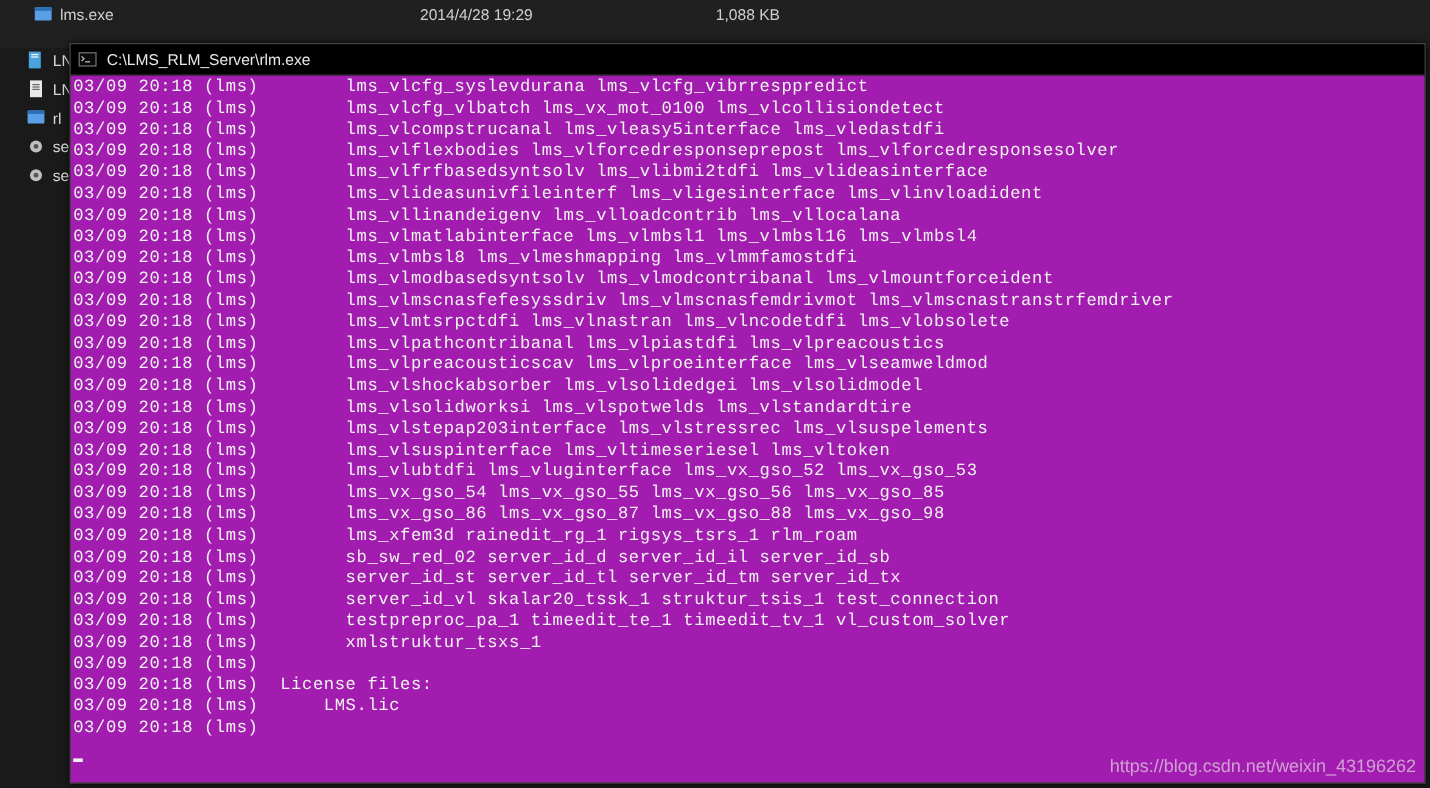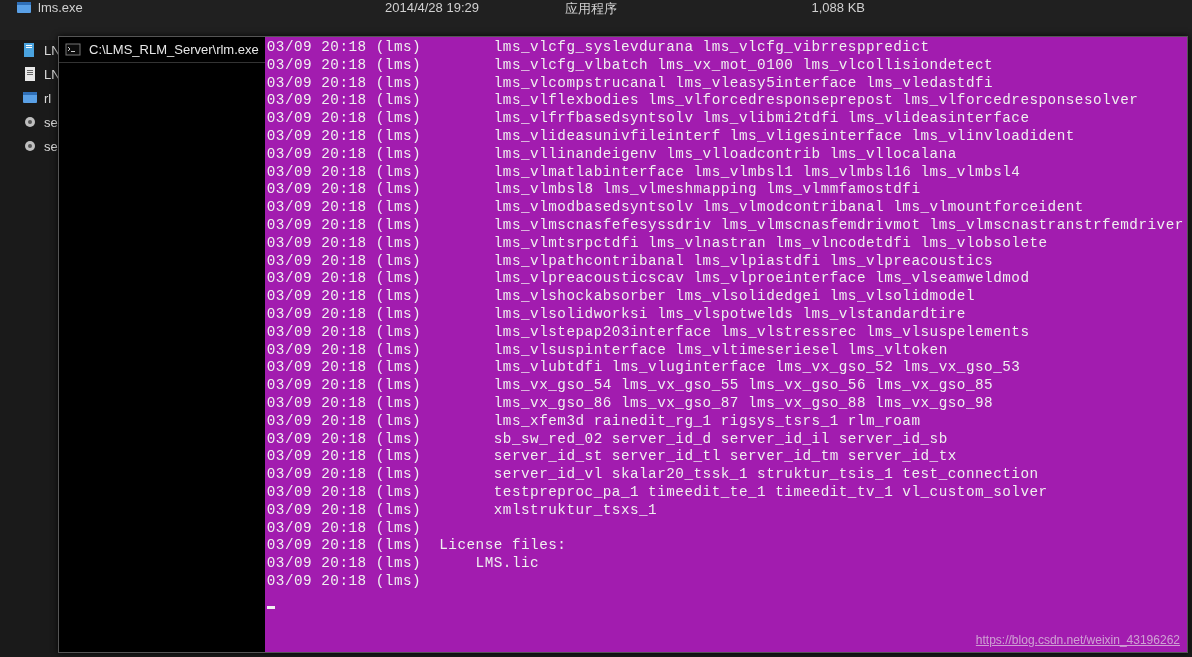--- a/index.html
+++ b/index.html
@@ -15,33 +15,33 @@
 
   
   .bg-explorer {
     position: absolute;
     top: 0; left: 0; right: 0;
     height: 40px;
     background: #202020;
   }
   .bg-row {
     display: flex;
-    align-items: flex-start;
+    align-items: center;
     font-size: 13px;
     color: #d0d0d0;
     height: 24px;
-    padding-left: 16px;
+    padding-left: 28px;
   }
   .bg-icon {
     width: 16px; height: 16px;
     margin-right: 6px;
     flex: none;
   }
   .bg-name { width: 300px; }
-  .bg-date { width: 180px; margin-left: 47px; }
+  .bg-date { width: 180px; }
   .bg-type { width: 180px; }
   .bg-size { width: 120px; text-align: right; }
 
   
   .sidebar {
     position: absolute;
     left: 0;
     top: 38px;
     width: 58px;
     font-size: 13px;
@@ -65,21 +65,21 @@
   .console-frame {
     position: absolute;
     left: 58px;
     top: 36px;
     right: 4px;
     bottom: 4px;
     background: #000;
     border: 1px solid #555;
     box-shadow: 0 0 6px rgba(0,0,0,0.8);
     display: flex;
-    flex-direction: row;
+    flex-direction: column;
   }
   .titlebar {
     height: 26px;
     background: #000;
     display: flex;
     align-items: center;
     padding: 0 6px;
     font-size: 13px;
     color: #e8e8e8;
     border-bottom: 1px solid #333;
@@ -107,40 +107,38 @@
     background: #f0f0f0;
     vertical-align: bottom;
     margin-top: 2px;
   }
 
   
   .watermark {
     position: absolute;
     right: 12px;
     bottom: 10px;
-    font-size: 12px;
+    font-size: 15px;
     color: rgba(230,230,230,0.65);
     font-family: Arial, sans-serif;
-    text-decoration: underline;
   }
 </style>
 </head>
 <body>
 
 <div class="bg-explorer">
   <div class="bg-row">
     <span class="bg-icon">
       <svg viewBox="0 0 16 16">
           <rect x="1" y="2" width="14" height="11" rx="1" fill="#5aa0e6"></rect>
           <rect x="1" y="2" width="14" height="3" fill="#2f6fb7"></rect>
         </svg>
     </span>
     <span class="bg-name">lms.exe</span>
     <span class="bg-date">2014/4/28 19:29</span>
-    <span class="bg-type">应用程序</span>
     <span class="bg-size">1,088 KB</span>
   </div>
 </div>
 
 <div class="sidebar">
   <div class="sb-item">
     <span class="sb-ico">
       <svg viewBox="0 0 16 16">
           <rect x="2" y="1" width="10" height="14" fill="#4aa3df"></rect>
           <rect x="4" y="3" width="6" height="1" fill="#fff"></rect>

